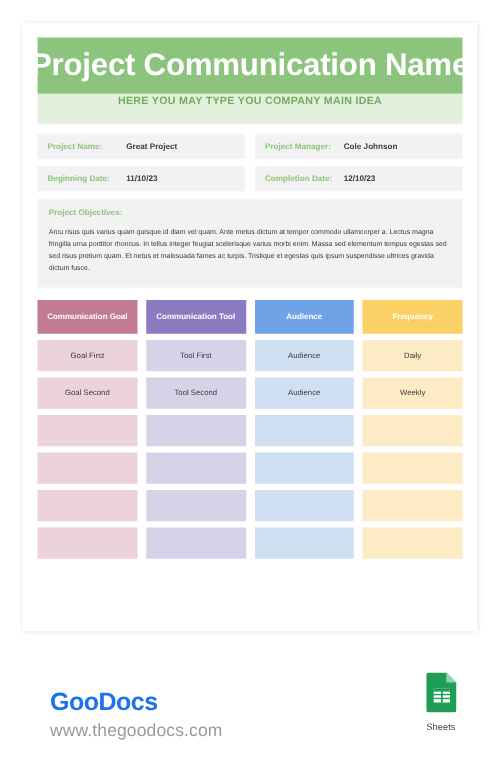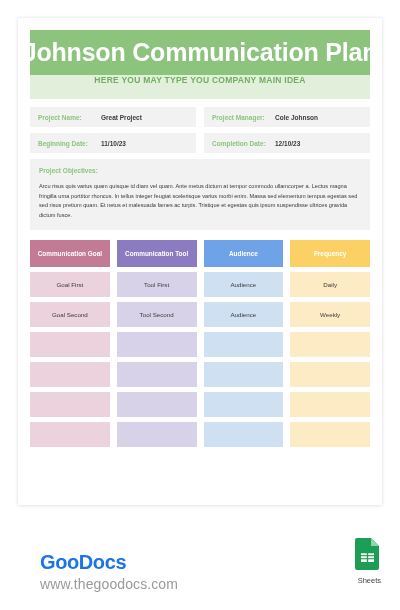--- a/index.html
+++ b/index.html
@@ -182,36 +182,36 @@
     font-size: 14px;
     color: #9A9A9A;
     margin-top: 3px;
     letter-spacing: 0.1px;
   }
   .sheets-badge {
     position: absolute;
     left: 341px;
     top: 18px;
     width: 40px;
-    text-align: right;
+    text-align: left;
   }
   .sheets-label {
     font-size: 7.5px;
     color: #444444;
     margin-top: 2px;
   }
 </style>
 </head>
 <body>
 
 <div class="page">
   <div class="page-inner">
 
     <div class="title-band">
-      <div class="title">Johnson Communication Plan</div>
+      <div class="title">Project Communication Name</div>
     </div>
 
     <div class="subtitle-band">
       <div class="subtitle">HERE YOU MAY TYPE YOU COMPANY MAIN IDEA</div>
     </div>
 
     <div class="fields">
       <div class="field-row">
         <div class="field">
           <span class="field-label">Project Name:</span>

